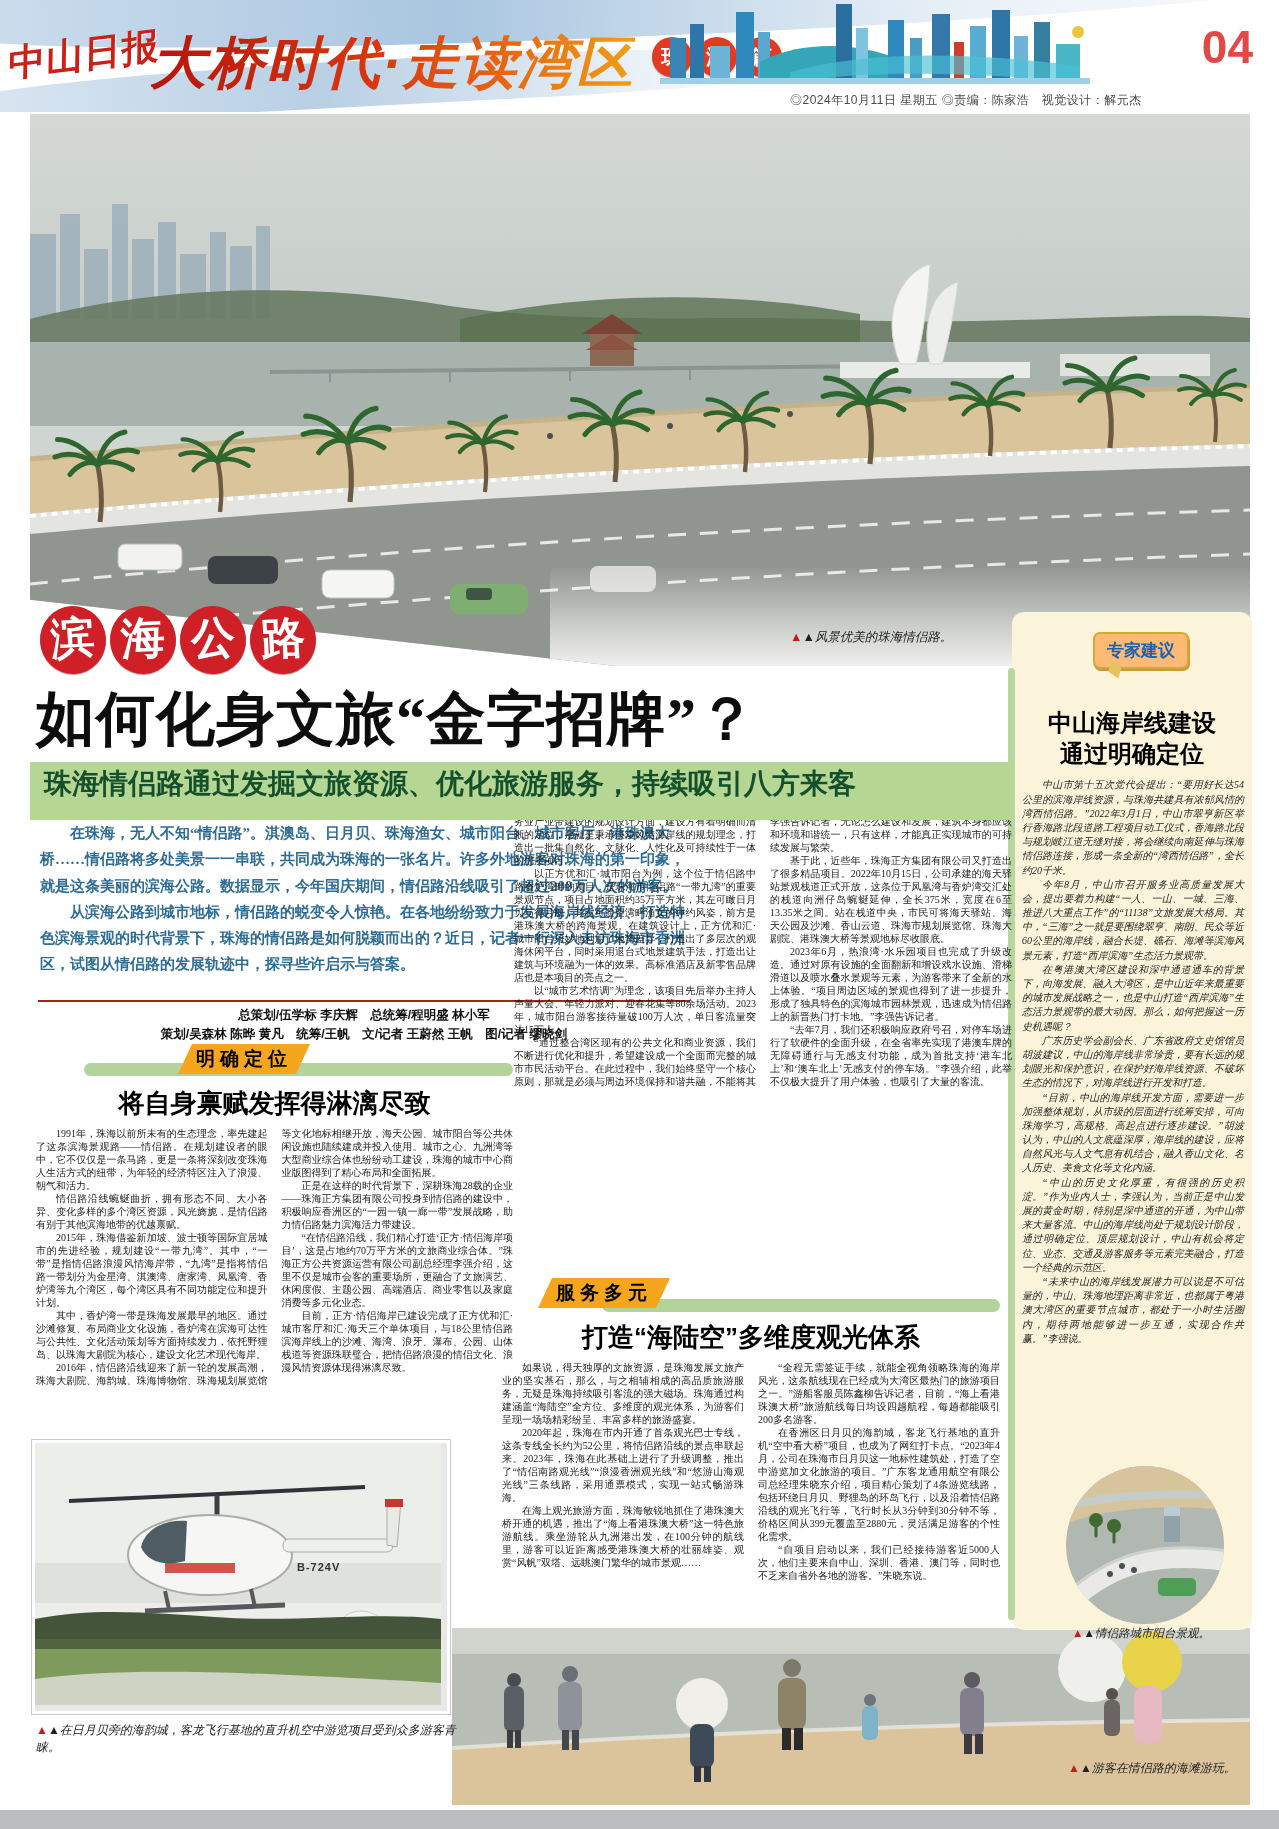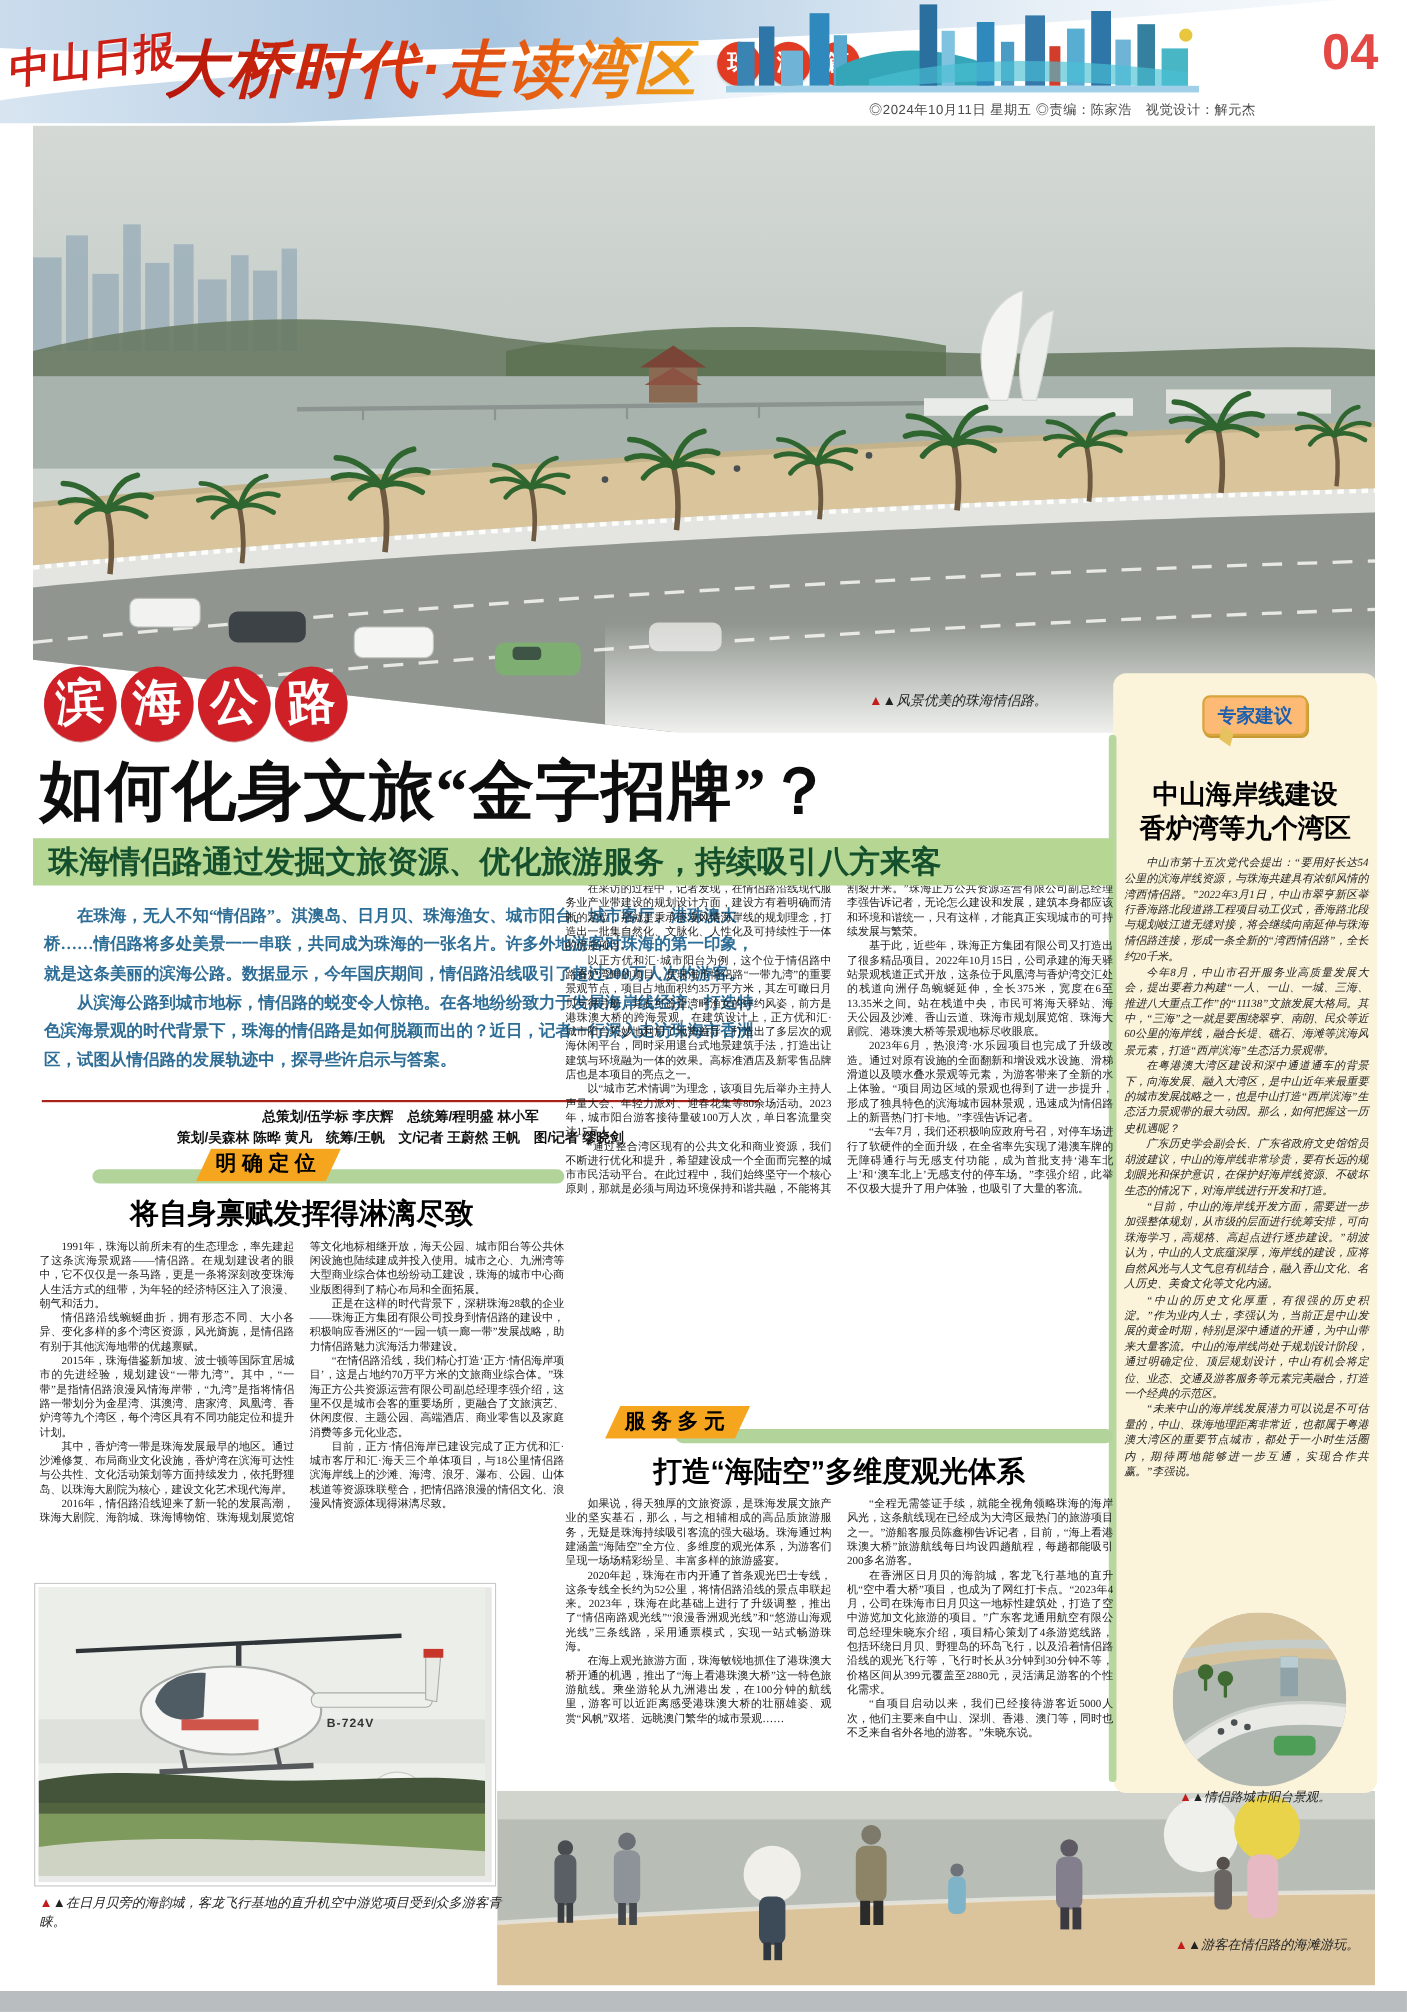--- a/index.html
+++ b/index.html
@@ -24,39 +24,39 @@
   .photo-main{left:30px;top:114px;width:1220px;height:552px;clip-path:polygon(0 0,100% 0,100% 100%,48% 100%,0 88%);background:#cfd5d1;}
   .caption{font-size:12.5px;color:#222;font-style:italic;}
   .caption .tri{color:#c21d1a;font-style:normal;}
   .caption-main{left:790px;top:629px;width:300px;z-index:6;}
   .expert-badge{left:1093px;top:632px;z-index:7;background:#fdba74;border:2px solid #d8a43c;border-radius:7px;padding:5px 12px;color:#1e5fae;font-size:17px;font-weight:bold;font-family:"Liberation Sans",sans-serif;box-shadow:1px 2px 0 #c89a33;}
   .expert-badge::after{content:"";position:absolute;left:14px;bottom:-8px;width:12px;height:12px;background:#e7c35f;transform:rotate(35deg) skewX(20deg);z-index:-1;}
   
   .badge-binhai{left:40px;top:606px;z-index:6;white-space:nowrap;}
   .badge-binhai span{display:inline-block;width:66px;height:68px;margin-right:4px;border-radius:50%;background:#cf1f27;color:#fff;font-size:44px;font-weight:900;text-align:center;line-height:66px;transform:rotate(-3deg);font-family:"Liberation Serif",serif;box-shadow:0 1px 0 rgba(120,0,0,.4);}
   .headline{left:36px;top:680px;width:990px;z-index:6;font-size:59px;font-weight:900;color:#0d0d0d;letter-spacing:1px;font-family:"Liberation Serif",serif;white-space:nowrap;}
-  .subhead{left:30px;top:762px;width:982px;height:43px;z-index:6;background:#b6d694;color:#15502c;font-size:28px;font-weight:bold;line-height:43px;padding-left:14px;box-sizing:border-box;font-family:"Liberation Sans",sans-serif;white-space:nowrap;}
+  .subhead{left:30px;top:762px;width:982px;height:58px;z-index:6;background:#b6d694;color:#15502c;font-size:28px;font-weight:bold;line-height:43px;padding-left:14px;box-sizing:border-box;font-family:"Liberation Sans",sans-serif;white-space:nowrap;}
   
   .intro{left:40px;top:820px;width:652px;color:#2e6d95;font-size:15px;line-height:1.75;font-weight:600;}
   .intro p{margin:0;text-indent:2em;}
   .rule-red{left:38px;top:1000px;width:652px;height:2px;background:#a8241b;}
   .credits{left:38px;top:1006px;width:652px;text-align:center;font-size:12.5px;font-weight:bold;color:#111;line-height:1.55;font-family:"Liberation Sans",sans-serif;}
   
   .section{z-index:4;}
   .sec-head{position:relative;height:34px;}
   .green-bar{position:absolute;height:13px;background:#b2d49b;border-radius:7px;}
   .tab{position:absolute;top:0;height:30px;background:#f6a51f;color:#000000;font-size:19px;font-weight:bold;letter-spacing:5px;text-align:center;line-height:30px;font-family:"Liberation Sans",sans-serif;clip-path:polygon(14px 0,100% 0,calc(100% - 14px) 100%,0 100%);padding:0 18px;}
   .sec-title{text-align:center;font-size:26px;font-weight:900;color:#000;font-family:"Liberation Sans",sans-serif;margin:8px 0 6px 0;white-space:nowrap;}
   .sec-body{column-count:2;column-gap:14px;font-size:10px;line-height:1.3;text-align:justify;color:#1a1a1a;overflow:hidden;}
   .sec-body p{margin:0;text-indent:2em;}
   .sec-mingque{left:36px;top:1044px;width:477px;}
   .sec-mingque .sec-body{height:302px;}
   .sec-zhuzhong{left:514px;top:768px;width:498px;}
   .sec-zhuzhong .sec-body{height:402px;}
-  .sec-fuwu{left:514px;top:1278px;width:498px;}
+  .sec-fuwu{left:502px;top:1278px;width:498px;}
   .sec-fuwu .sec-body{height:272px;}
   
   .photo-frame{border:3px solid #fff;outline:1px solid #c9c9c9;background:#e8e9e6;overflow:hidden;}
   .photo-heli{left:32px;top:1440px;width:412px;height:268px;z-index:3;}
   .caption-heli{left:36px;top:1722px;width:420px;z-index:3;font-size:12px;}
   .photo-beach{left:452px;top:1628px;width:798px;height:177px;z-index:2;overflow:hidden;}
   .caption-beach{left:1068px;top:1760px;width:210px;z-index:6;font-size:12px;}
   
   .expert-col{left:1012px;top:612px;width:240px;height:1018px;background:#fbf3da;border-radius:12px;z-index:3;}
   .expert-col::before{content:"";position:absolute;left:-4px;top:56px;bottom:10px;width:7px;background:#b8d79f;border-radius:8px;}
@@ -333,21 +333,21 @@
       <circle cx="660" cy="66" r="6" fill="#55504c"></circle>
         <rect x="652" y="72" width="16" height="36" rx="6" fill="#6a6562"></rect>
     </g>
   </svg>
 </div>
 <div class="abs caption caption-beach"><span class="tri">▲</span><span>▲游客在情侣路的海滩游玩。</span></div>
 
 <div class="abs expert-col">
   <div class="expert-title">
     <div>中山海岸线建设</div>
-    <div>香炉湾等九个湾区</div>
+    <div>通过明确定位</div>
   </div>
   <div class="expert-body">
       <p>中山市第十五次党代会提出：“要用好长达54公里的滨海岸线资源，与珠海共建具有浓郁风情的湾西情侣路。”2022年3月1日，中山市翠亨新区举行香海路北段道路工程项目动工仪式，香海路北段与规划岐江道无缝对接，将会继续向南延伸与珠海情侣路连接，形成一条全新的“湾西情侣路”，全长约20千米。</p>
       <p>今年8月，中山市召开服务业高质量发展大会，提出要着力构建“一人、一山、一城、三海、推进八大重点工作”的“11138”文旅发展大格局。其中，“三海”之一就是要围绕翠亨、南朗、民众等近60公里的海岸线，融合长堤、礁石、海滩等滨海风景元素，打造“西岸滨海”生态活力景观带。</p>
       <p>在粤港澳大湾区建设和深中通道通车的背景下，向海发展、融入大湾区，是中山近年来最重要的城市发展战略之一，也是中山打造“西岸滨海”生态活力景观带的最大动因。那么，如何把握这一历史机遇呢？</p>
       <p>广东历史学会副会长、广东省政府文史馆馆员胡波建议，中山的海岸线非常珍贵，要有长远的规划眼光和保护意识，在保护好海岸线资源、不破坏生态的情况下，对海岸线进行开发和打造。</p>
       <p>“目前，中山的海岸线开发方面，需要进一步加强整体规划，从市级的层面进行统筹安排，可向珠海学习，高规格、高起点进行逐步建设。”胡波认为，中山的人文底蕴深厚，海岸线的建设，应将自然风光与人文气息有机结合，融入香山文化、名人历史、美食文化等文化内涵。</p>
       <p>“中山的历史文化厚重，有很强的历史积淀。”作为业内人士，李强认为，当前正是中山发展的黄金时期，特别是深中通道的开通，为中山带来大量客流。中山的海岸线尚处于规划设计阶段，通过明确定位、顶层规划设计，中山有机会将定位、业态、交通及游客服务等元素完美融合，打造一个经典的示范区。</p>
       <p>“未来中山的海岸线发展潜力可以说是不可估量的，中山、珠海地理距离非常近，也都属于粤港澳大湾区的重要节点城市，都处于一小时生活圈内，期待两地能够进一步互通，实现合作共赢。”李强说。</p>
     </div>

